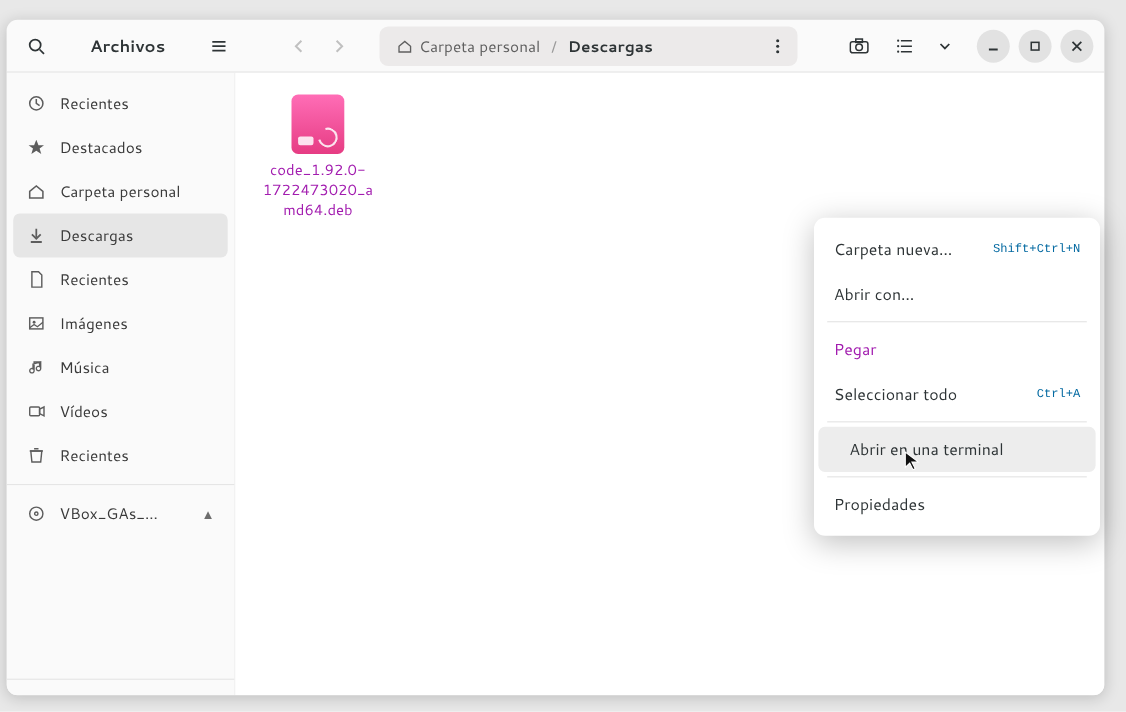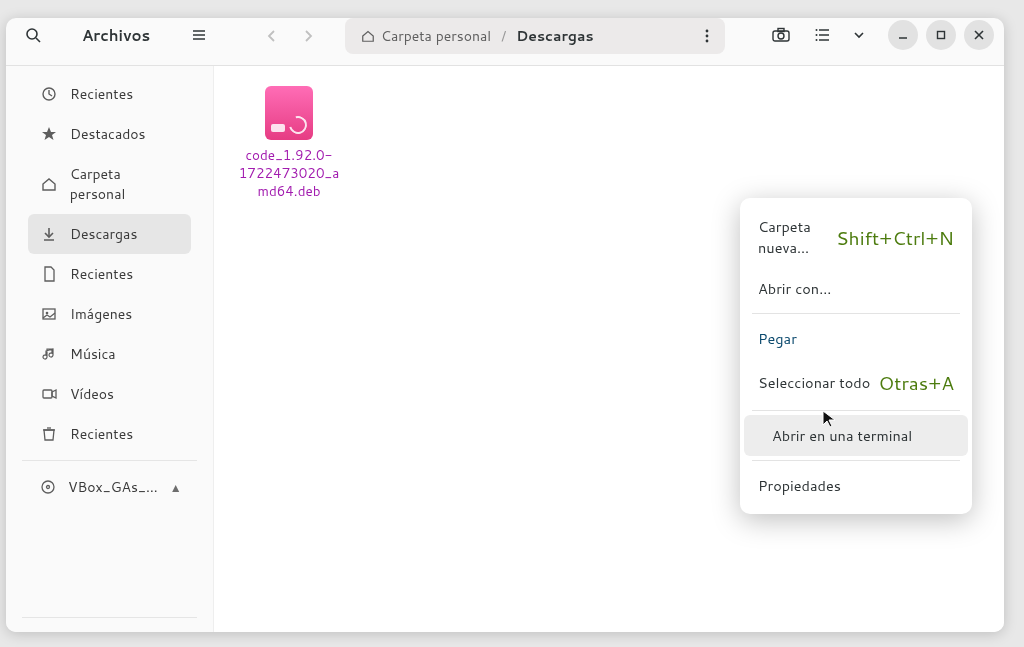--- a/index.html
+++ b/index.html
@@ -22,21 +22,21 @@
       background: #fafafa;
       border-radius: 10px;
       box-shadow: 0 2px 14px rgba(0,0,0,.18);
       display: flex;
       flex-direction: column;
       overflow: hidden;
     }
     .headerbar {
       height: 48px;
       display: flex;
-      align-items: flex-start;
+      align-items: center;
       padding: 0 10px;
       gap: 6px;
       border-bottom: 1px solid #e2e2e2;
     }
     .left-head {
       width: 200px;
       display: flex;
       align-items: center;
       gap: 10px;
     }
@@ -115,21 +115,21 @@
       flex: 1;
       display: flex;
       overflow: hidden;
     }
     .sidebar {
       width: 208px;
       background: #fafafa;
       border-right: 1px solid #eee;
       display: flex;
       flex-direction: column;
-      padding: 8px 16px;
+      padding: 8px 0;
     }
     .side-item {
       display: flex;
       align-items: center;
       gap: 12px;
       padding: 10px 18px;
       cursor: pointer;
       color: #3a3a3a;
     }
     .side-item.active {
@@ -195,41 +195,41 @@
       font-size: 13.5px;
       text-align: center;
       line-height: 1.35;
       color:#a21caf;
       word-break: break-word;
     }
     .context-menu {
       position: absolute;
       left: 740px;
       top: 198px;
-      width: 232px;
+      width: 260px;
       background: #ffffff;
       border-radius: 10px;
       box-shadow: 0 6px 28px rgba(0,0,0,.25);
       padding: 8px 4px;
       z-index: 50;
     }
     .menu-item {
       display: flex;
       align-items: center;
       justify-content: space-between;
       padding: 10px 14px;
       border-radius: 6px;
       cursor: pointer;
       font-size: 14.5px;
       color:#2e3436;
     }
     .menu-item.highlight { background: #ededed; padding-left: 28px; }
-    .menu-item.disabled { color:#0c4a6e; cursor:default; }
+    .menu-item.disabled { color:#a21caf; cursor:default; }
     .menu-sep { height:1px; background:#e3e3e3; margin:4px 8px; }
-    .accel { color:#4d7c0f; font-size:19px; }
+    .accel { color:#0369a1; font-size:11px;font-family:Liberation Mono, monospace; }
     .cursor {
       position: absolute;
       left: 822px;
       top: 410px;
       width: 14px;
       height: 18px;
       z-index: 60;
       pointer-events: none;
     }
     svg { display:block; }
@@ -473,21 +473,21 @@
   </div>
   <div class="menu-item">
     <span>Abrir con…</span>
   </div>
   <div class="menu-sep"></div>
   <div class="menu-item disabled">
     <span>Pegar</span>
   </div>
   <div class="menu-item">
     <span>Seleccionar todo</span>
-    <span class="accel">Otras+A</span>
+    <span class="accel">Ctrl+A</span>
   </div>
   <div class="menu-sep"></div>
   <div class="menu-item highlight">
     <span>Abrir en una terminal</span>
   </div>
   <div class="menu-sep"></div>
   <div class="menu-item">
     <span>Propiedades</span>
   </div>
 </div>

